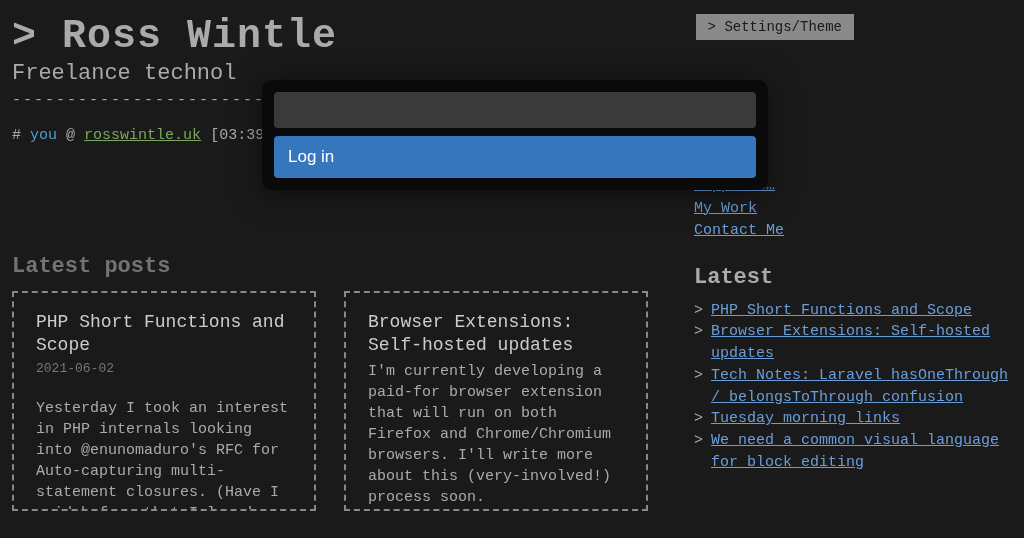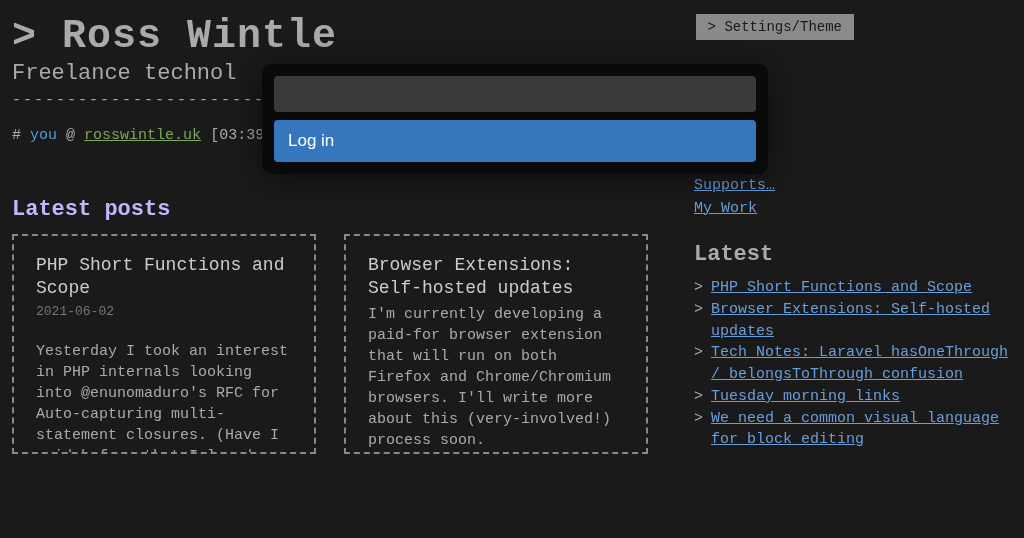--- a/index.html
+++ b/index.html
@@ -53,22 +53,22 @@
       font-size: 15px;
       margin-top: 18px;
     }
     .prompt-hash { color: #aaa; }
     .prompt-you { color: #4a9fd8; }
     .prompt-at { color: #aaa; }
     .prompt-host { color: #7aa85c; text-decoration: underline; }
     .prompt-time { color: #aaa; }
     .section-title {
       font-size: 22px;
-      color: #c4b5fd;
-      margin-top: 53px;
+      color: #737373;
+      margin-top: 110px;
       margin-bottom: 12px;
     }
     .posts-row {
       display: flex;
       gap: 28px;
     }
     .post-card {
       border: 2px dashed #888;
       padding: 18px 22px;
       width: 310px;
@@ -124,21 +124,21 @@
       color: #aaa;
       margin-right: 8px;
     }
     .latest-list a {
       color: #6a9edb;
       text-decoration: underline;
       font-size: 15px;
     }
     .modal {
       position: absolute;
-      top: 64px;
+      top: 80px;
       left: 262px;
       width: 506px;
       background: #0a0a0a;
       border-radius: 10px;
       padding: 12px;
       box-shadow: 0 4px 30px rgba(0,0,0,0.5);
     }
     .modal-input {
       width: 100%;
       background: #3a3a3a;
@@ -197,20 +197,21 @@
     </div>
   </div>
 </div>
 
 <div class="sidebar">
   <ul class="nav-list">
     <li><a href="#">me</a></li>
     <li><a href="#">ts</a></li>
     <li><a href="#">Supports…</a></li>
     <li><a href="#">My Work</a></li>
+    <li><a href="#">Contact Me</a></li>
   </ul>
 
   <h3 class="sidebar-heading">Latest</h3>
   <ul class="latest-list">
     <li>
         <span class="latest-caret">&gt;</span>
         <a href="#">PHP Short Functions and Scope</a>
       </li>
     <li>
         <span class="latest-caret">&gt;</span>

